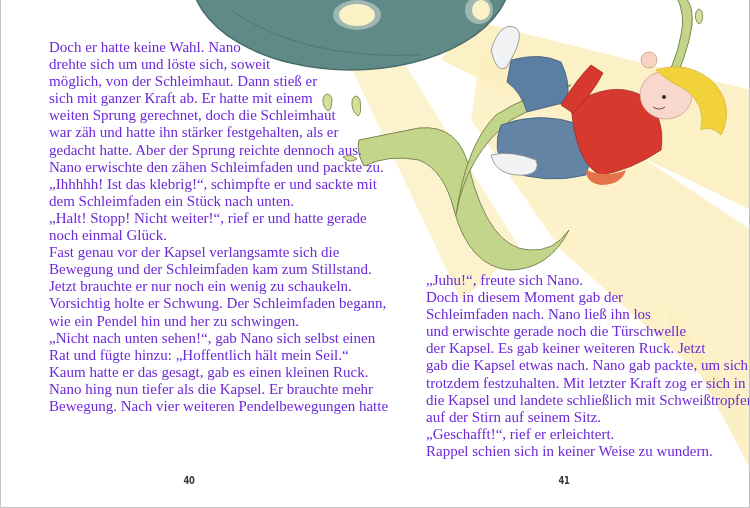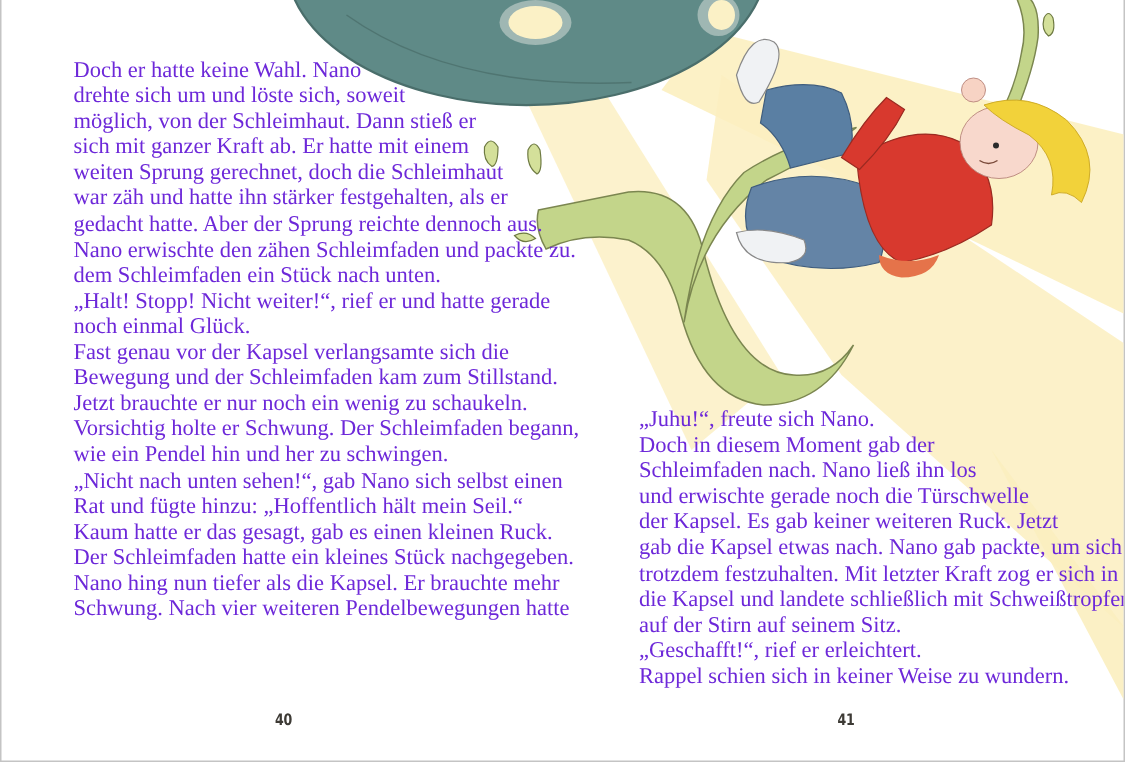--- a/index.html
+++ b/index.html
@@ -101,34 +101,34 @@
 
   <div class="text-block page-left-text">
     <span class="line">Doch er hatte keine Wahl. Nano</span>
     <span class="line">drehte sich um und löste sich, soweit</span>
     <span class="line">möglich, von der Schleimhaut. Dann stieß er</span>
     <span class="line">sich mit ganzer Kraft ab. Er hatte mit einem</span>
     <span class="line">weiten Sprung gerechnet, doch die Schleimhaut</span>
     <span class="line">war zäh und hatte ihn stärker festgehalten, als er</span>
     <span class="line">gedacht hatte. Aber der Sprung reichte dennoch aus.</span>
     <span class="line">Nano erwischte den zähen Schleimfaden und packte zu.</span>
+    <span class="line">„Ihhhhh! Ist das klebrig!“, schimpfte er und sackte mit</span>
     <span class="line">dem Schleimfaden ein Stück nach unten.</span>
     <span class="line">„Halt! Stopp! Nicht weiter!“, rief er und hatte gerade</span>
     <span class="line">noch einmal Glück.</span>
     <span class="line">Fast genau vor der Kapsel verlangsamte sich die</span>
     <span class="line">Bewegung und der Schleimfaden kam zum Stillstand.</span>
     <span class="line">Jetzt brauchte er nur noch ein wenig zu schaukeln.</span>
     <span class="line">Vorsichtig holte er Schwung. Der Schleimfaden begann,</span>
     <span class="line">wie ein Pendel hin und her zu schwingen.</span>
     <span class="line">„Nicht nach unten sehen!“, gab Nano sich selbst einen</span>
     <span class="line">Rat und fügte hinzu: „Hoffentlich hält mein Seil.“</span>
     <span class="line">Kaum hatte er das gesagt, gab es einen kleinen Ruck.</span>
-    <span class="line">Der Schleimfaden hatte ein kleines Stück nachgegeben.</span>
     <span class="line">Nano hing nun tiefer als die Kapsel. Er brauchte mehr</span>
-    <span class="line">Schwung. Nach vier weiteren Pendelbewegungen hatte</span>
+    <span class="line">Bewegung. Nach vier weiteren Pendelbewegungen hatte</span>
   </div>
 
   <div class="text-block page-right-text">
     <span class="line">„Juhu!“, freute sich Nano.</span>
     <span class="line">Doch in diesem Moment gab der</span>
     <span class="line">Schleimfaden nach. Nano ließ ihn los</span>
     <span class="line">und erwischte gerade noch die Türschwelle</span>
     <span class="line">der Kapsel. Es gab keiner weiteren Ruck. Jetzt</span>
     <span class="line">gab die Kapsel etwas nach. Nano gab packte, um sich</span>
     <span class="line">trotzdem festzuhalten. Mit letzter Kraft zog er sich in</span>

